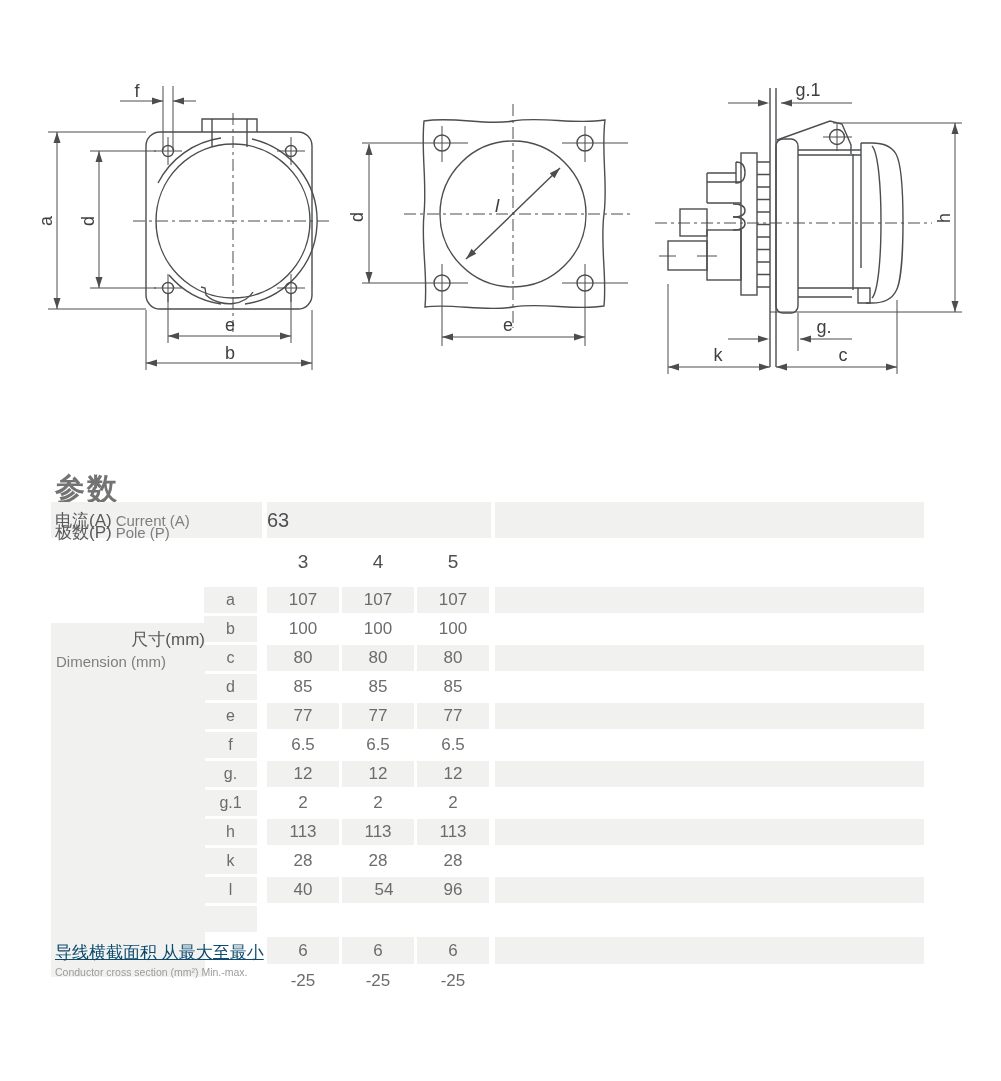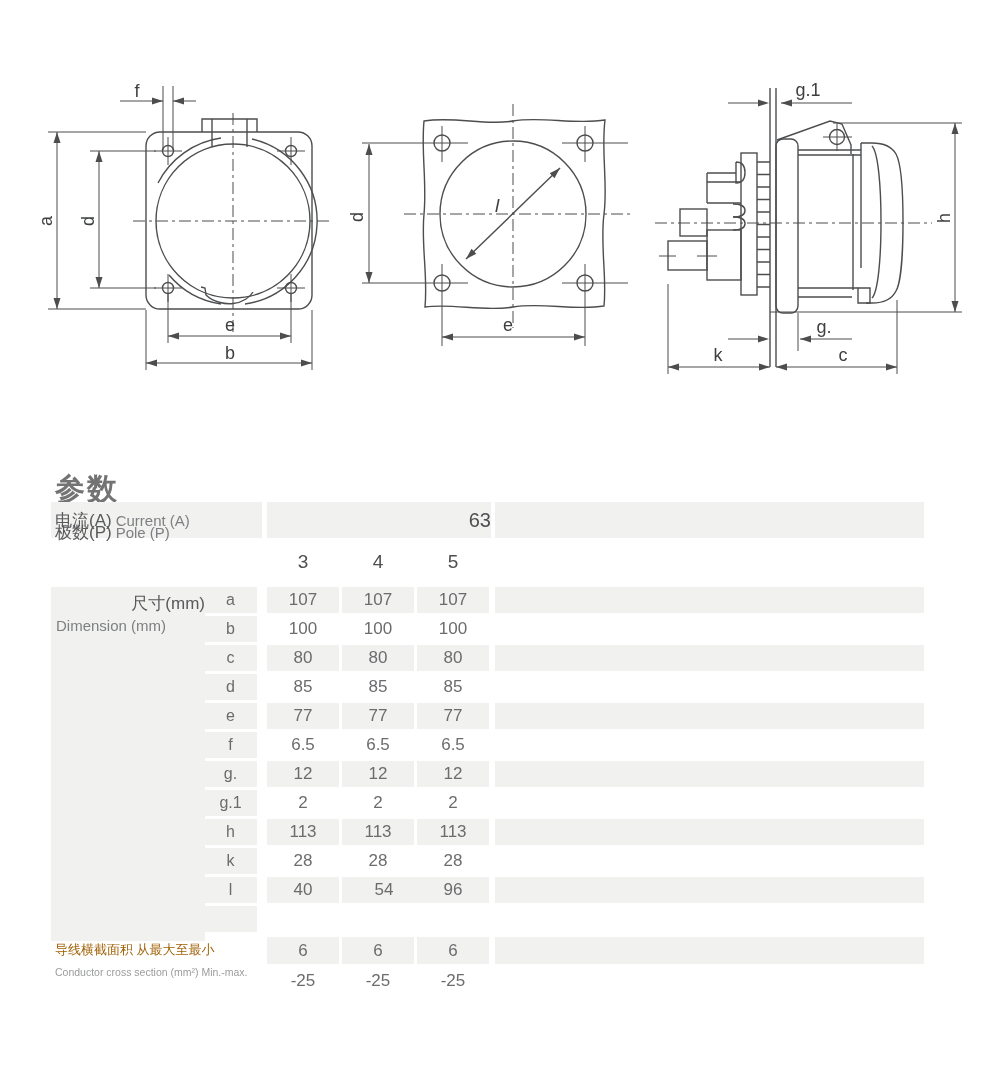--- a/index.html
+++ b/index.html
@@ -5,26 +5,26 @@
   html,body{margin:0;padding:0;background:#fff;}
   .page{position:relative;width:1001px;height:1081px;background:#ffffff;
         font-family:"Liberation Sans",sans-serif;overflow:hidden;}
   .abs{position:absolute;}
   .shade{background:#f1f1ef;}
   .page-title{position:absolute;left:55px;top:444px;font-size:30px;font-weight:bold;
               color:#737373;letter-spacing:2px;}
   .lbl-zh{font-size:17px;color:#58595b;text-align:right;}
   .lbl-en{font-size:15px;color:#7e7f82;}
   .cell-text{display:flex;align-items:center;}
-  .big-num{color:#4e4f51;font-size:20px;text-align:right;}
+  .big-num{color:#4e4f51;font-size:20px;text-align:left;}
   .pole-num{color:#4e4f51;font-size:19px;text-align:center;}
   .val-num{color:#6b6c6e;font-size:17px;text-align:center;}
   .letter{color:#6b6c6e;font-size:16px;text-align:center;}
-  .dim-left-cell{padding:6px 0 0 5px;line-height:1.35;}
-  .cond-zh{font-size:13px;color:#a16207;white-space:nowrap;}
+  .dim-left-cell{padding:6px 0 0 5px;line-height:1.35;margin-top:36px;}
+  .cond-zh{font-size:17px;color:#0c4a6e;white-space:nowrap;text-decoration:underline;}
   .cond-en{font-size:10.5px;color:#9b9c9e;white-space:nowrap;}
   svg text{font-family:"Liberation Sans",sans-serif;}
 </style>
 </head>
 <body>
 
 <div class="page">
 
   <svg class="abs" style="left:0;top:0" width="1001" height="436" viewBox="0 0 1001 436">
     <defs></defs>

